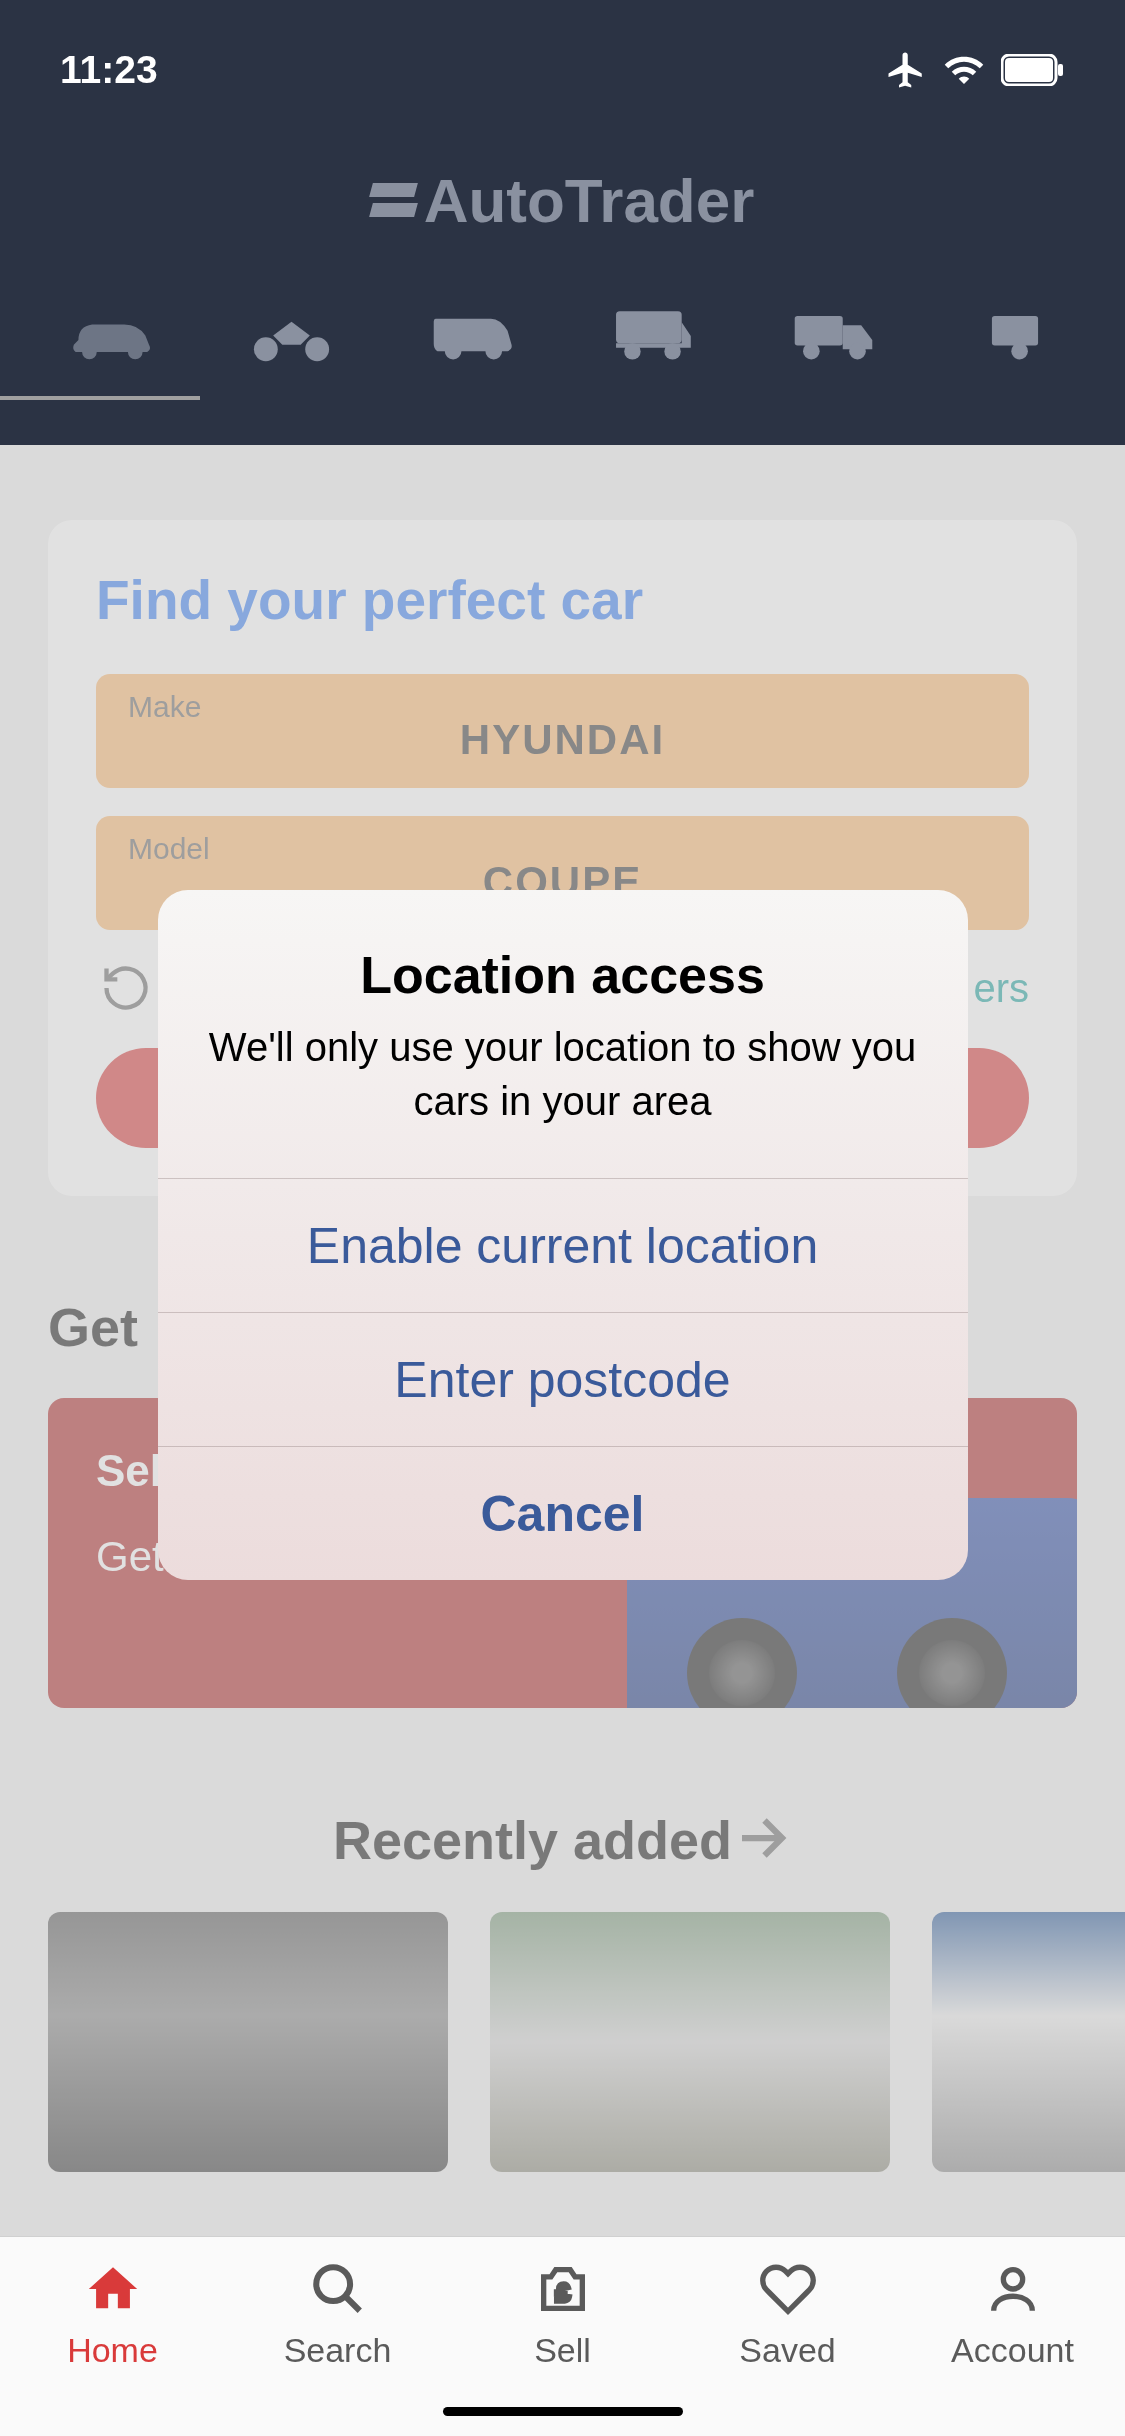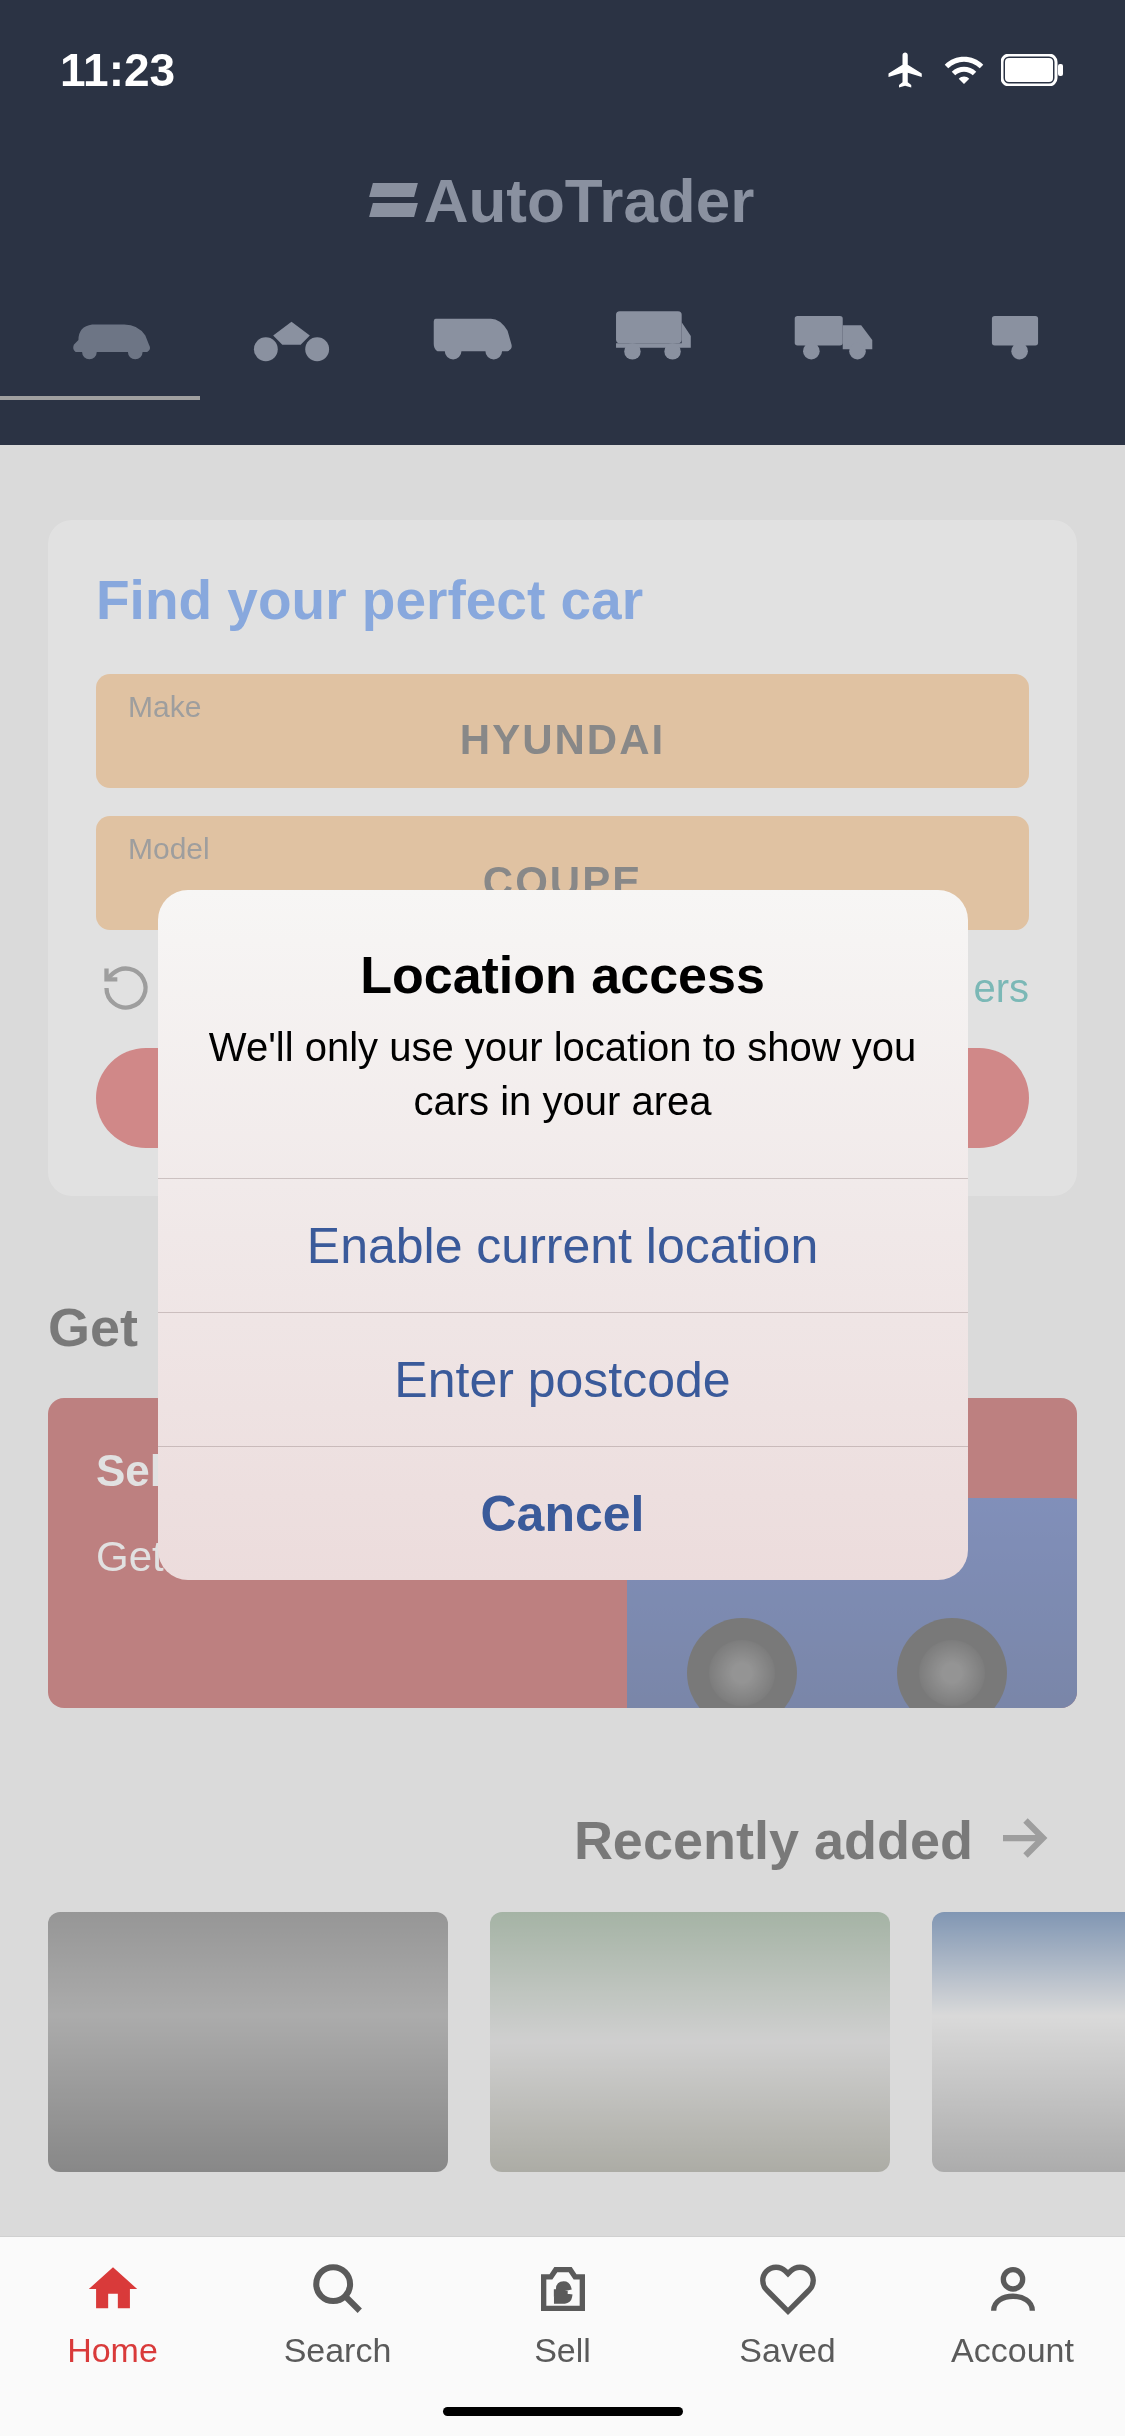--- a/index.html
+++ b/index.html
@@ -17,21 +17,21 @@
     position: relative;
   }
   .status-bar {
     display: flex;
     justify-content: space-between;
     align-items: center;
     padding: 40px 60px 0;
     height: 100px;
     color: white;
   }
-  .status-time { font-size: 46px; font-weight: 600; }
+  .status-time { font-size: 39px; font-weight: 600; }
   .status-icons { display: flex; gap: 16px; align-items: center; }
   .logo-area {
     display: flex;
     justify-content: center;
     align-items: center;
     height: 160px;
     margin-top: 20px;
   }
   .logo-text {
     font-size: 62px;
@@ -171,24 +171,23 @@
   }
   .sell-wheel::after {
     content: '';
     position: absolute;
     inset: 22px;
     border-radius: 50%;
     background: radial-gradient(#555 20%, #222 70%);
   }
   .recent-header {
     display: flex;
-    justify-content: flex-end;
-    align-items: center;
-    margin: 100px 72px 40px;
-    gap: 20px;
+    justify-content: center;
+    align-items: center;
+    margin: 100px 48px 40px;
   }
   .recent-title {
     font-size: 54px;
     font-weight: 700;
     color: #1a1a1a;
   }
   .arrow-right svg { stroke: #6a6a6a; }
   .recent-cards {
     display: flex;
     gap: 42px;

